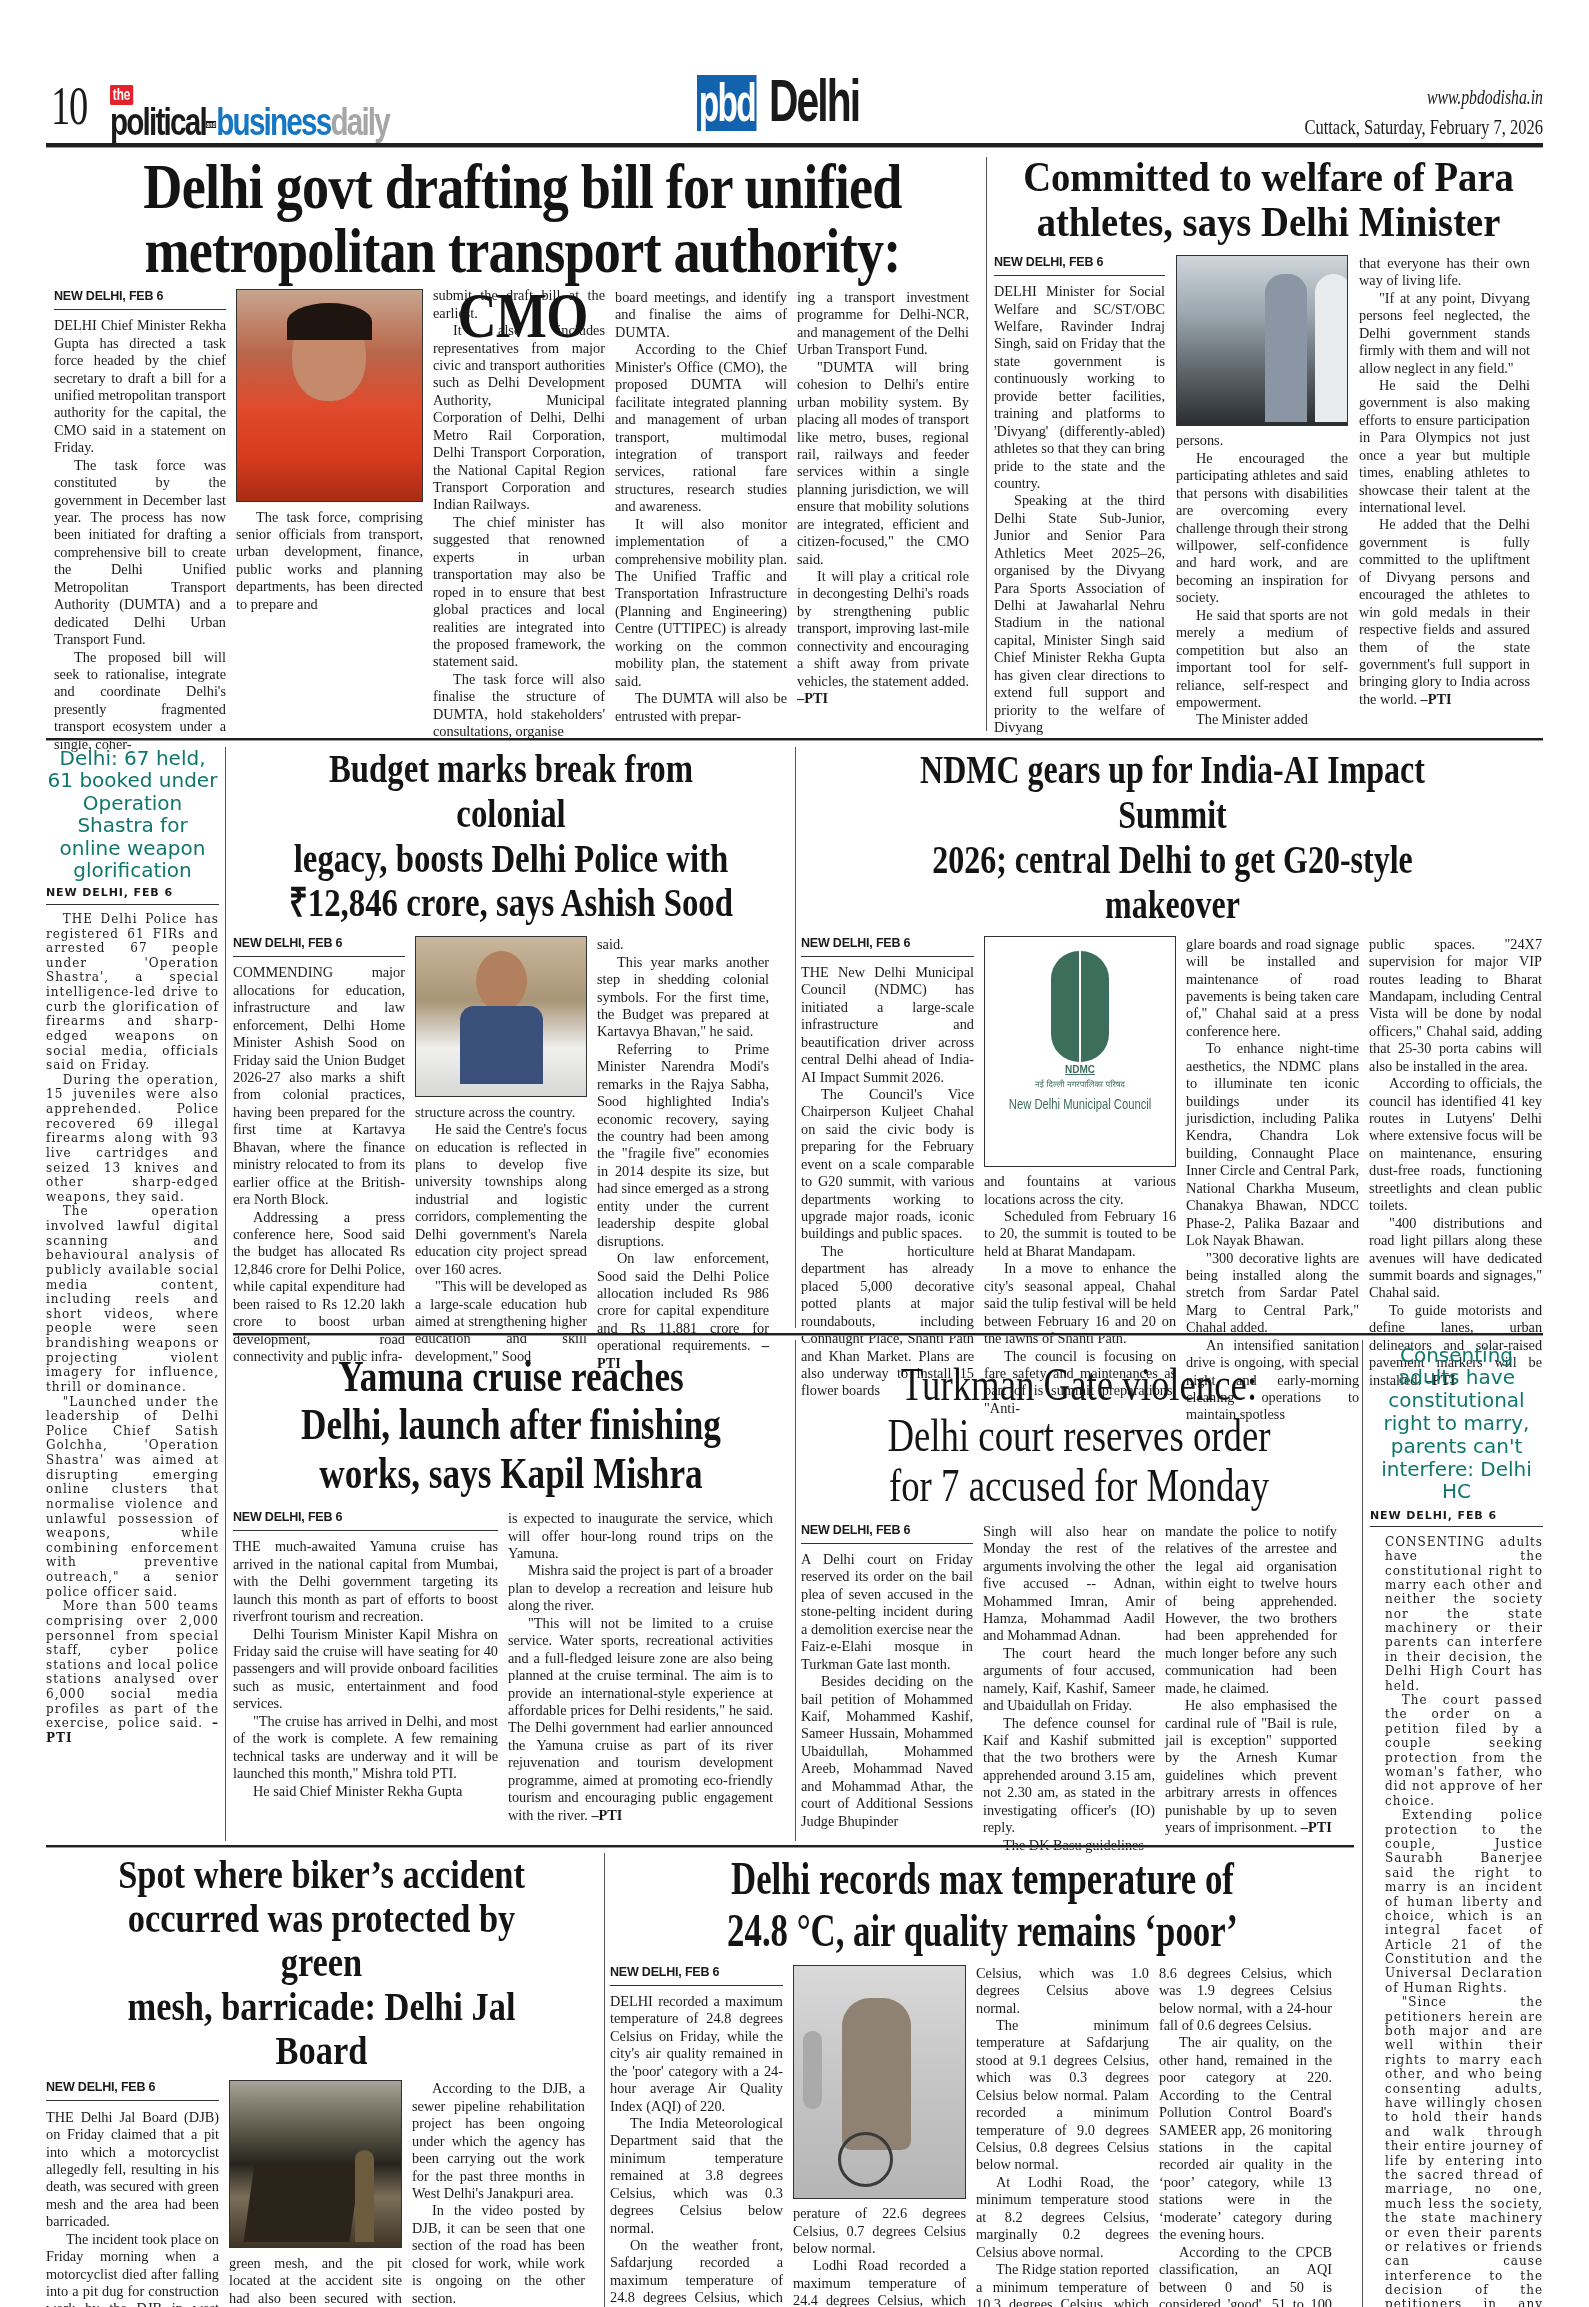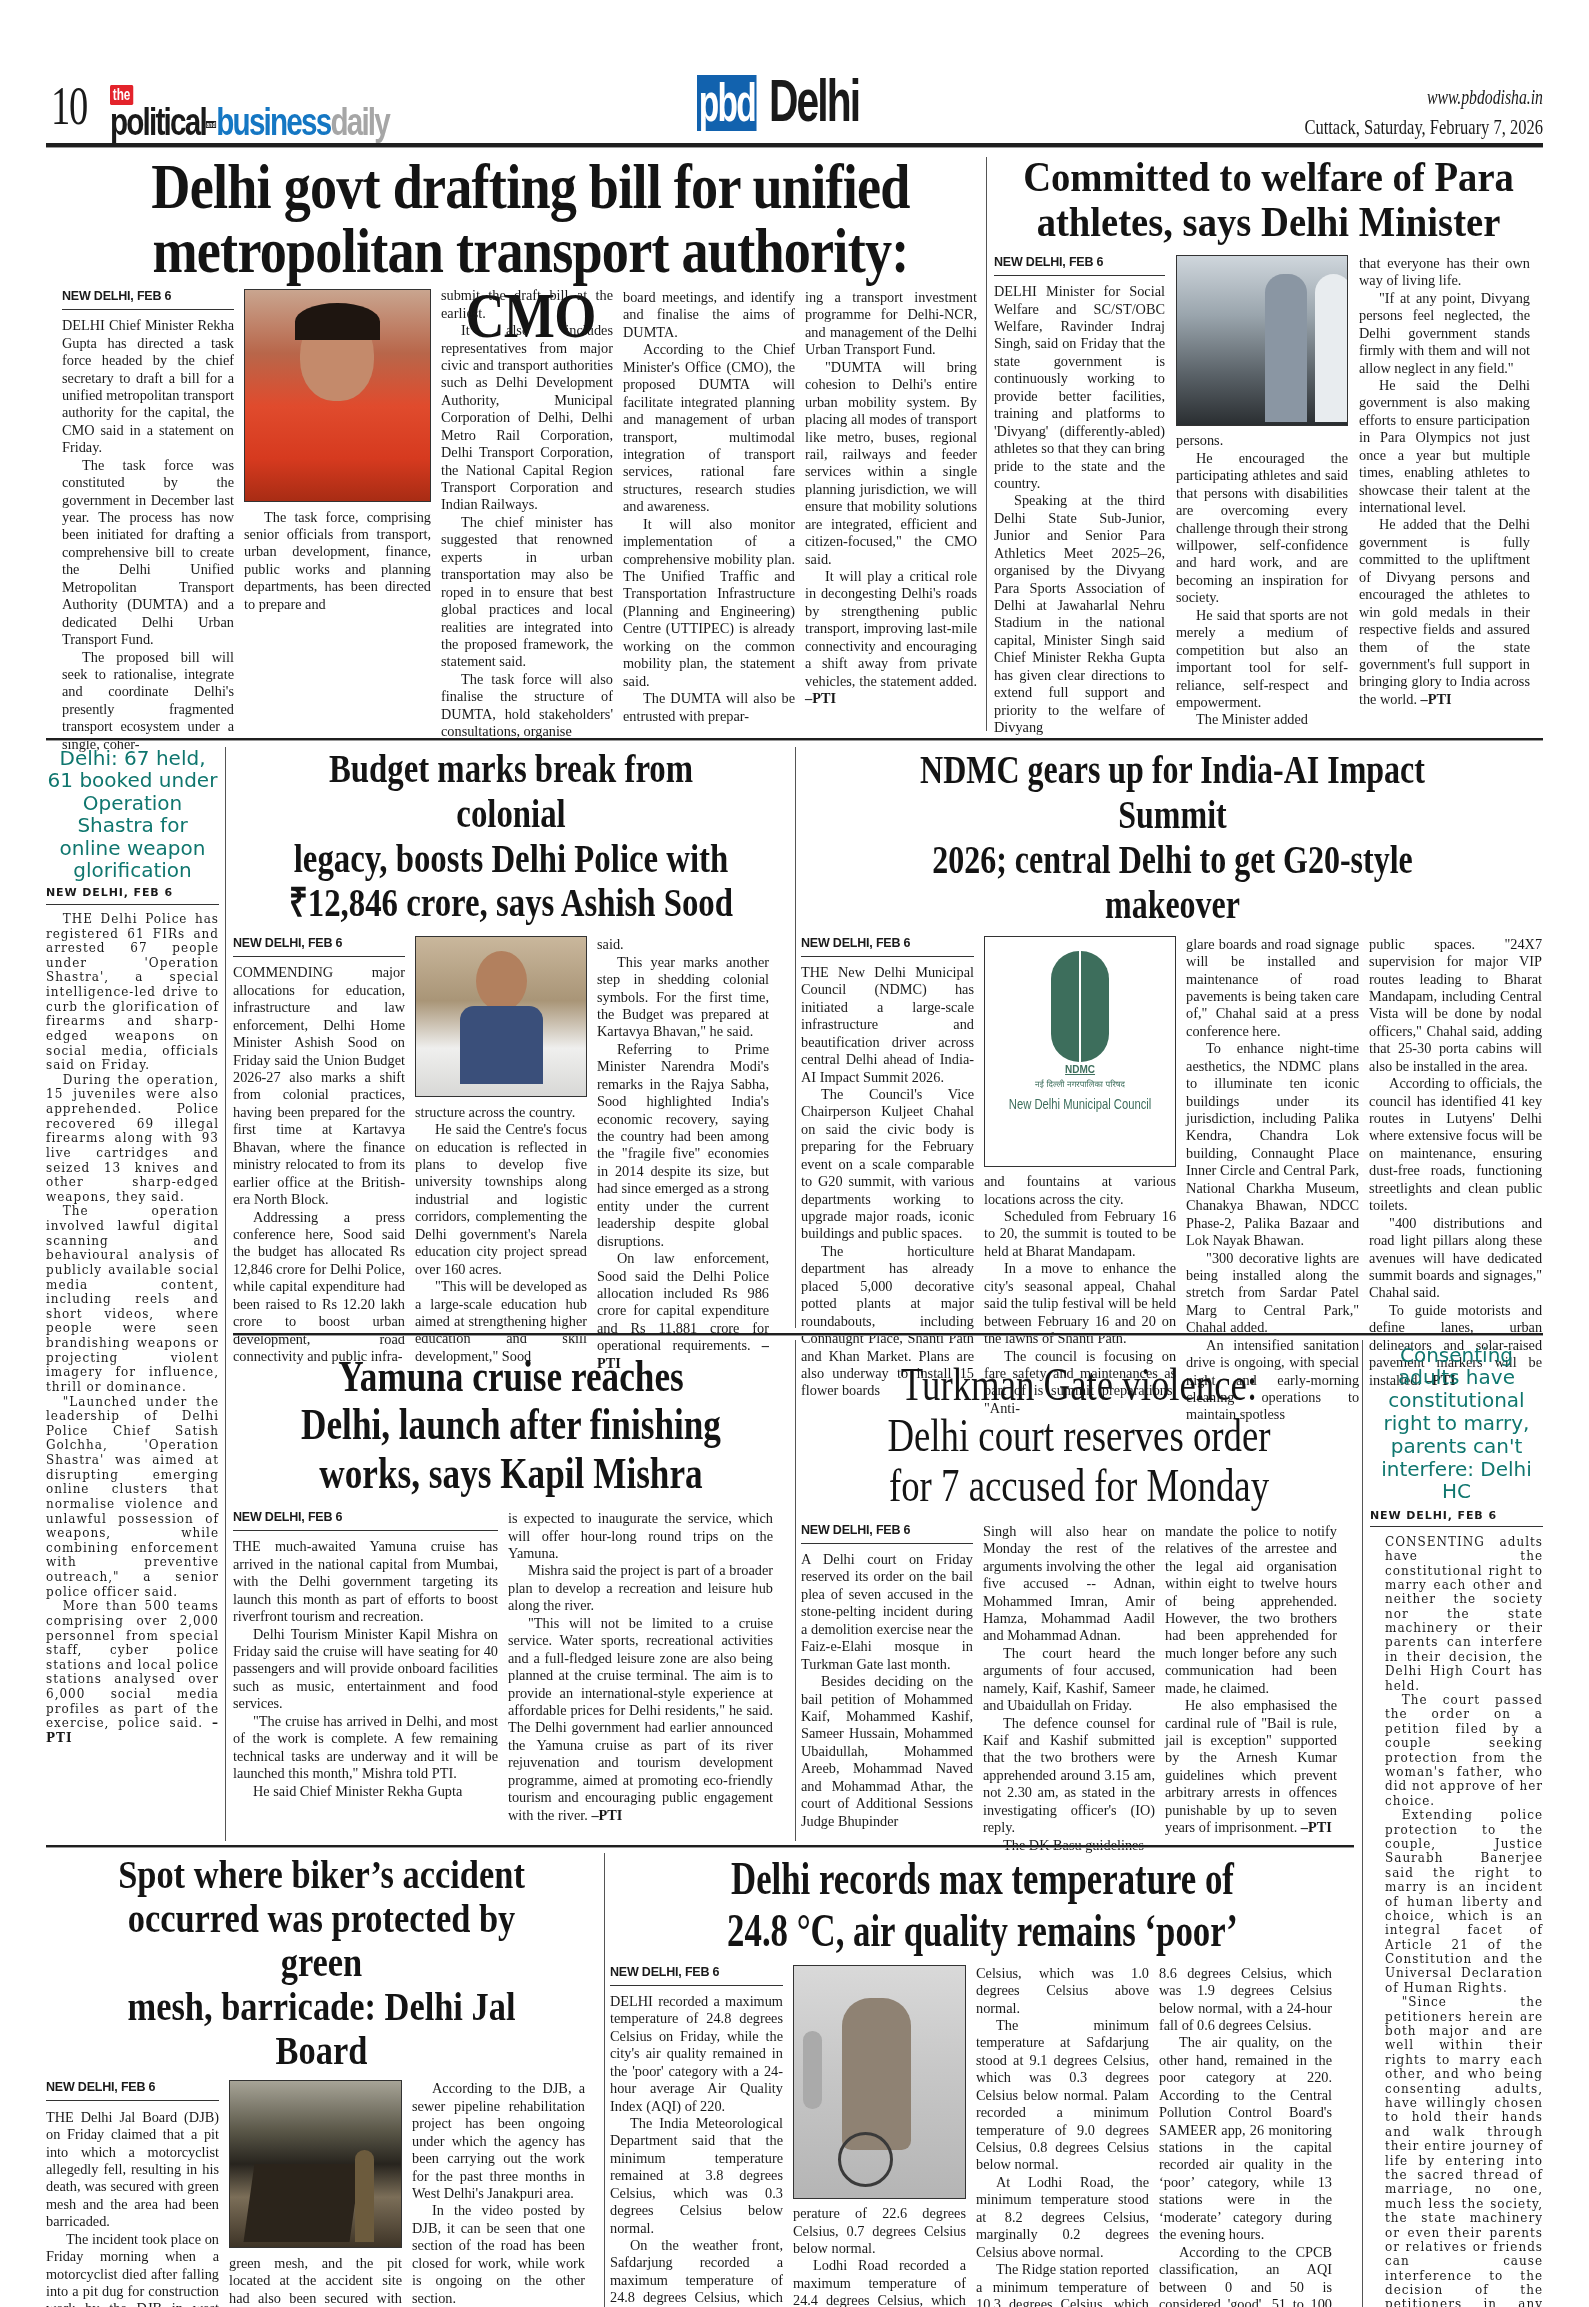--- a/index.html
+++ b/index.html
@@ -44,21 +44,21 @@
     <span class="pbd-box">pbd</span>
     <span class="section-title" style="margin-left:-29px;">Delhi</span>
   </div>
   <div class="abs" style="right:46px;top:85px;width:323px;">
     <div class="site">www.pbdodisha.in</div>
     <div class="date" style="margin-top:3.7px;">Cuttack, Saturday, February 7, 2026</div>
   </div>
   <div class="rule-thick" style="left:46px;top:143px;width:1497px;"></div>
 </header>
 
-<article class="abs" style="left:62px;top:155px;width:937px;height:581px;">
+<article class="abs" style="left:54px;top:155px;width:937px;height:581px;">
   <h1 class="headline" style="font-size:63px;margin-top:0;letter-spacing:-0.9px;">
     <span class="hl-condensed" style="transform:scaleX(.86);">Delhi govt drafting bill for unified</span>
     <span class="hl-condensed" style="transform:scaleX(.86);">metropolitan transport authority: CMO</span>
   </h1>
   <div class="abs" style="left:0;top:134px;width:900px;">
     <div class="cols" style="gap:10px;">
       <div class="col" style="flex:0 0 172px;">
         <div class="dateline">NEW DELHI, FEB 6</div>
         <p class="first">DELHI Chief Minister Rekha Gupta has directed a task force headed by the chief secretary to draft a bill for a unified metropolitan transport authority for the capital, the CMO said in a statement on Friday.</p>
         <p>The task force was constituted by the government in December last year. The process has now been initiated for drafting a comprehensive bill to create the Delhi Unified Metropolitan Transport Authority (DUMTA) and a dedicated Delhi Urban Transport Fund.</p>

